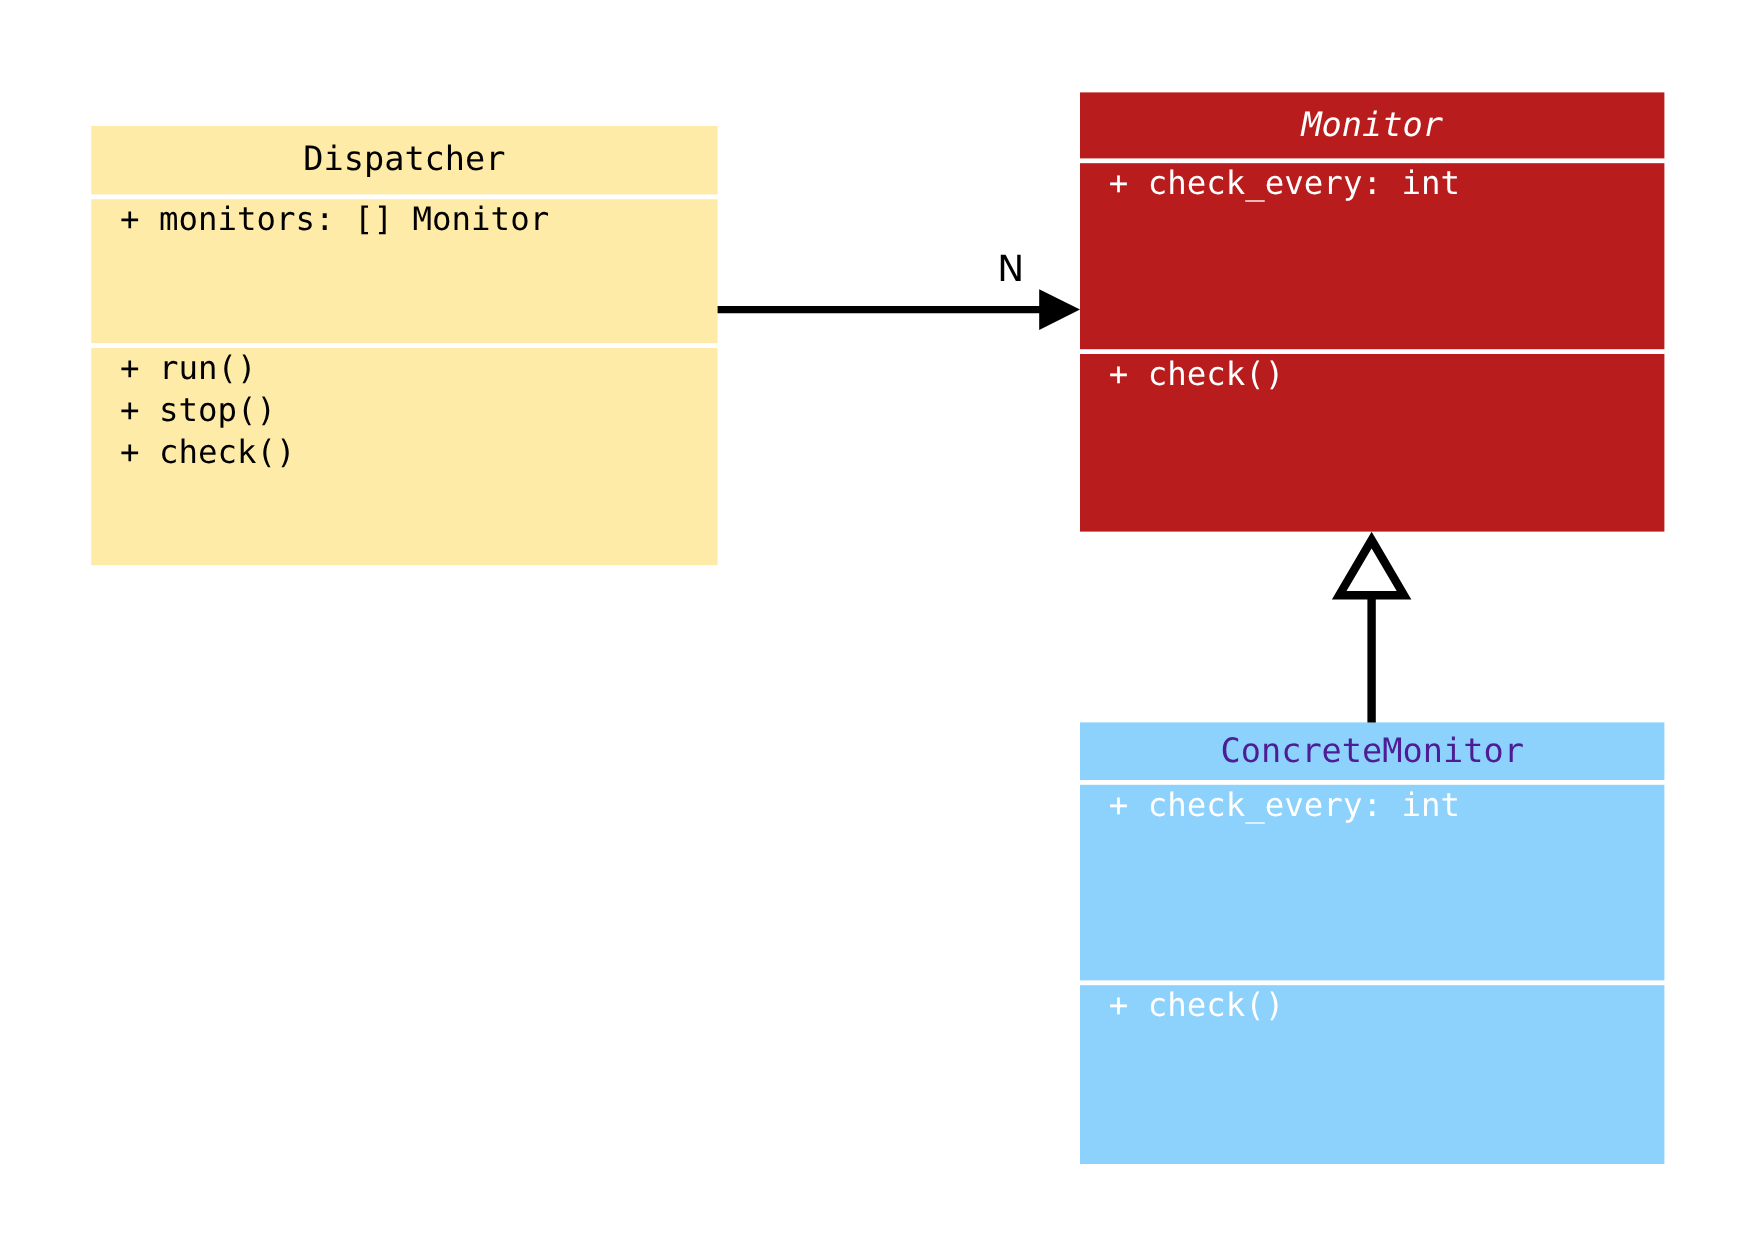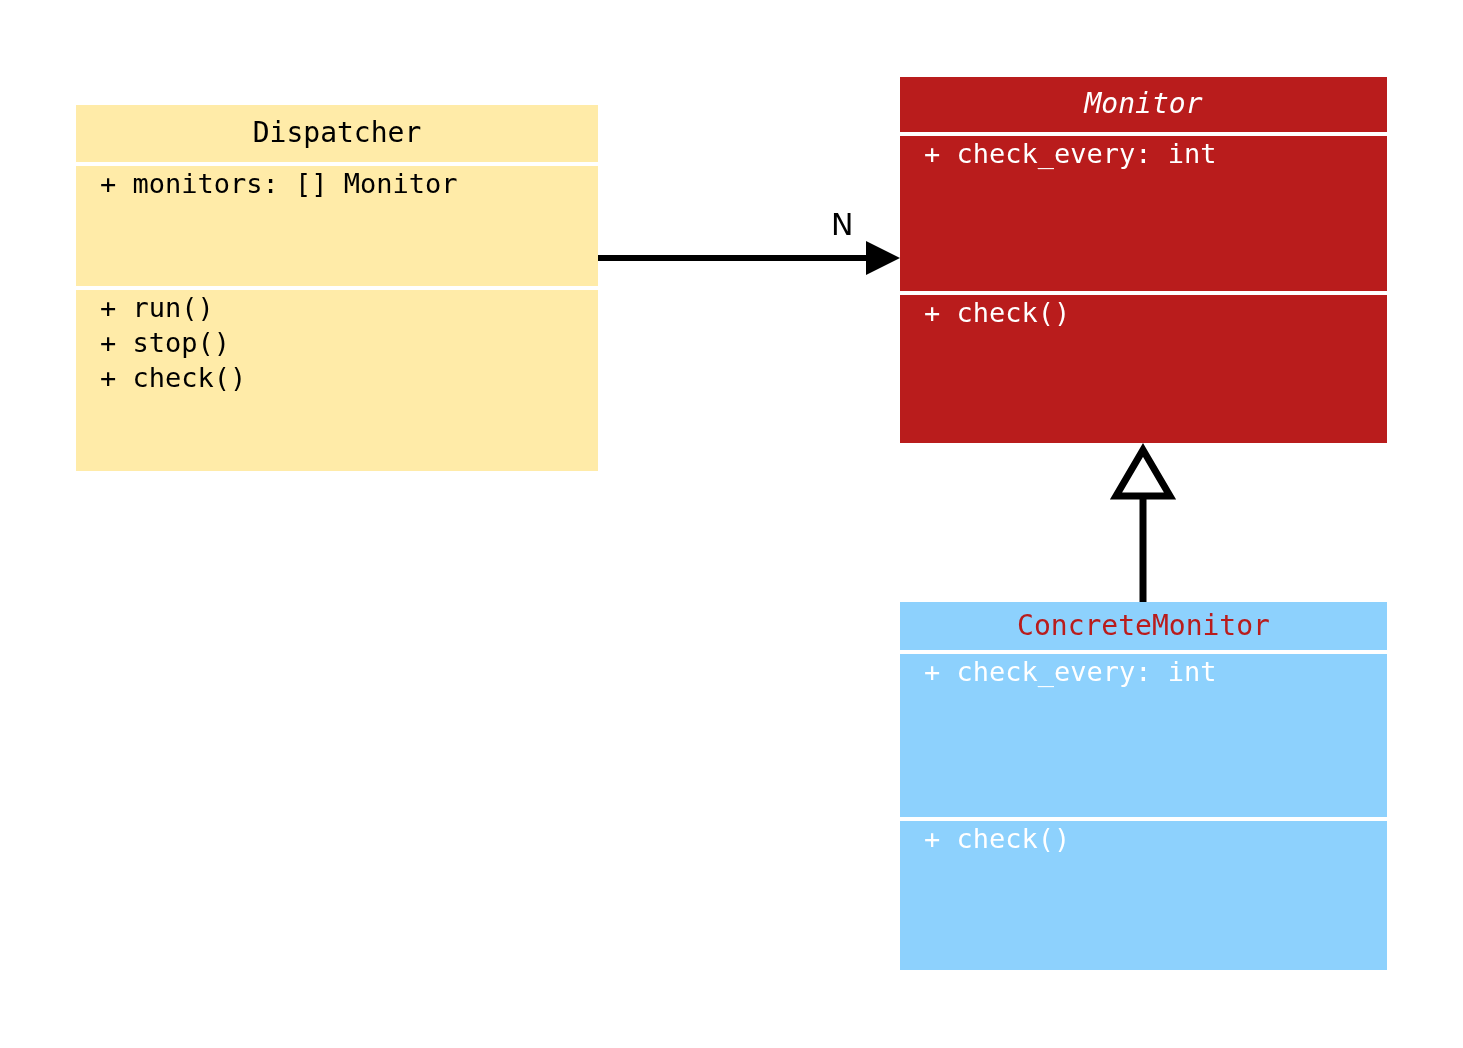--- a/index.html
+++ b/index.html
@@ -64,21 +64,21 @@
   .skin-yellow .class-title  { color: #000000; font-style: normal; }
   .skin-yellow .member-line  { color: #000000; }
 
   
   .skin-blue .compartment   { background: #b91c1c; }
   .skin-blue .class-title   { color: #ffffff; font-style: italic; }
   .skin-blue .member-line   { color: #ffffff; }
 
   
   .skin-lightblue .compartment  { background: #8dd1fd; }
-  .skin-lightblue .class-title  { color: #b91c1c; font-style: normal; text-align: center; }
+  .skin-lightblue .class-title  { color: #4c1d95; font-style: normal; text-align: center; }
   .skin-lightblue .member-line  { color: #ffffff; }
 
   
   .connector-layer {
     position: absolute;
     left: 0;
     top: 0;
     width: 1463px;
     height: 1048px;
     pointer-events: none;

